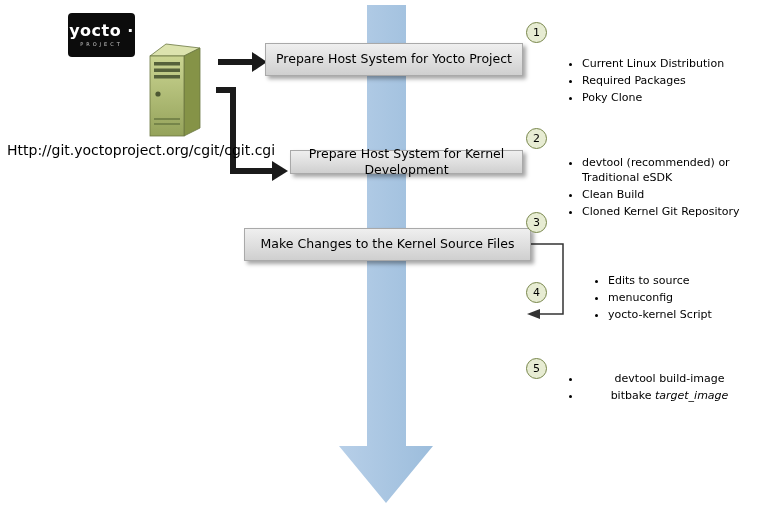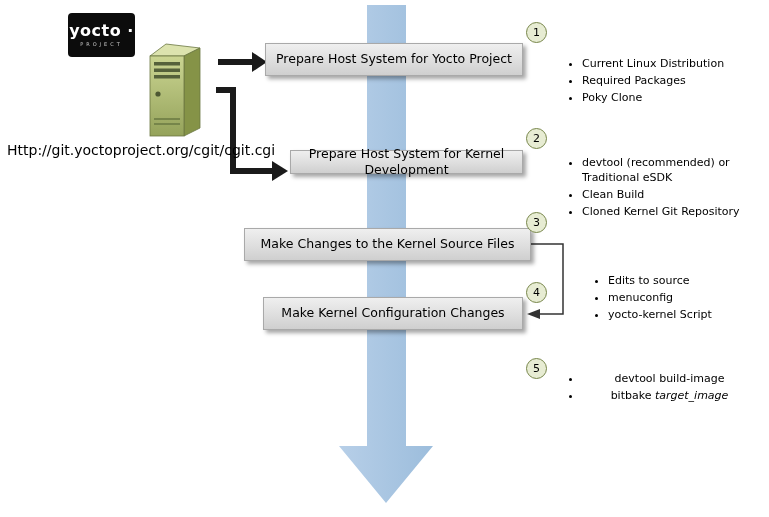--- a/index.html
+++ b/index.html
@@ -178,21 +178,20 @@
       <rect x="18" y="84" width="26" height="2" fill="#76854a"></rect>
       <rect x="18" y="89" width="26" height="2" fill="#76854a"></rect>
     </svg>
   </div>
 
   <div class="repo-url">Http://git.yoctoproject.org/cgit/cgit.cgi</div>
 
   <div class="step-box box-1">Prepare Host System for Yocto Project</div>
   <div class="step-box box-2">Prepare Host System for Kernel Development</div>
   <div class="step-box box-3">Make Changes to the Kernel Source Files</div>
-  <div class="step-box box-4">Make Kernel Configuration Changes</div>
 
   <div class="num-circle circ-1">1</div>
   <div class="num-circle circ-2">2</div>
   <div class="num-circle circ-3">3</div>
   <div class="num-circle circ-4">4</div>
   <div class="num-circle circ-5">5</div>
 
   <ul class="bullets list-1">
     <li>Current Linux Distribution</li>
     <li>Required Packages</li>

